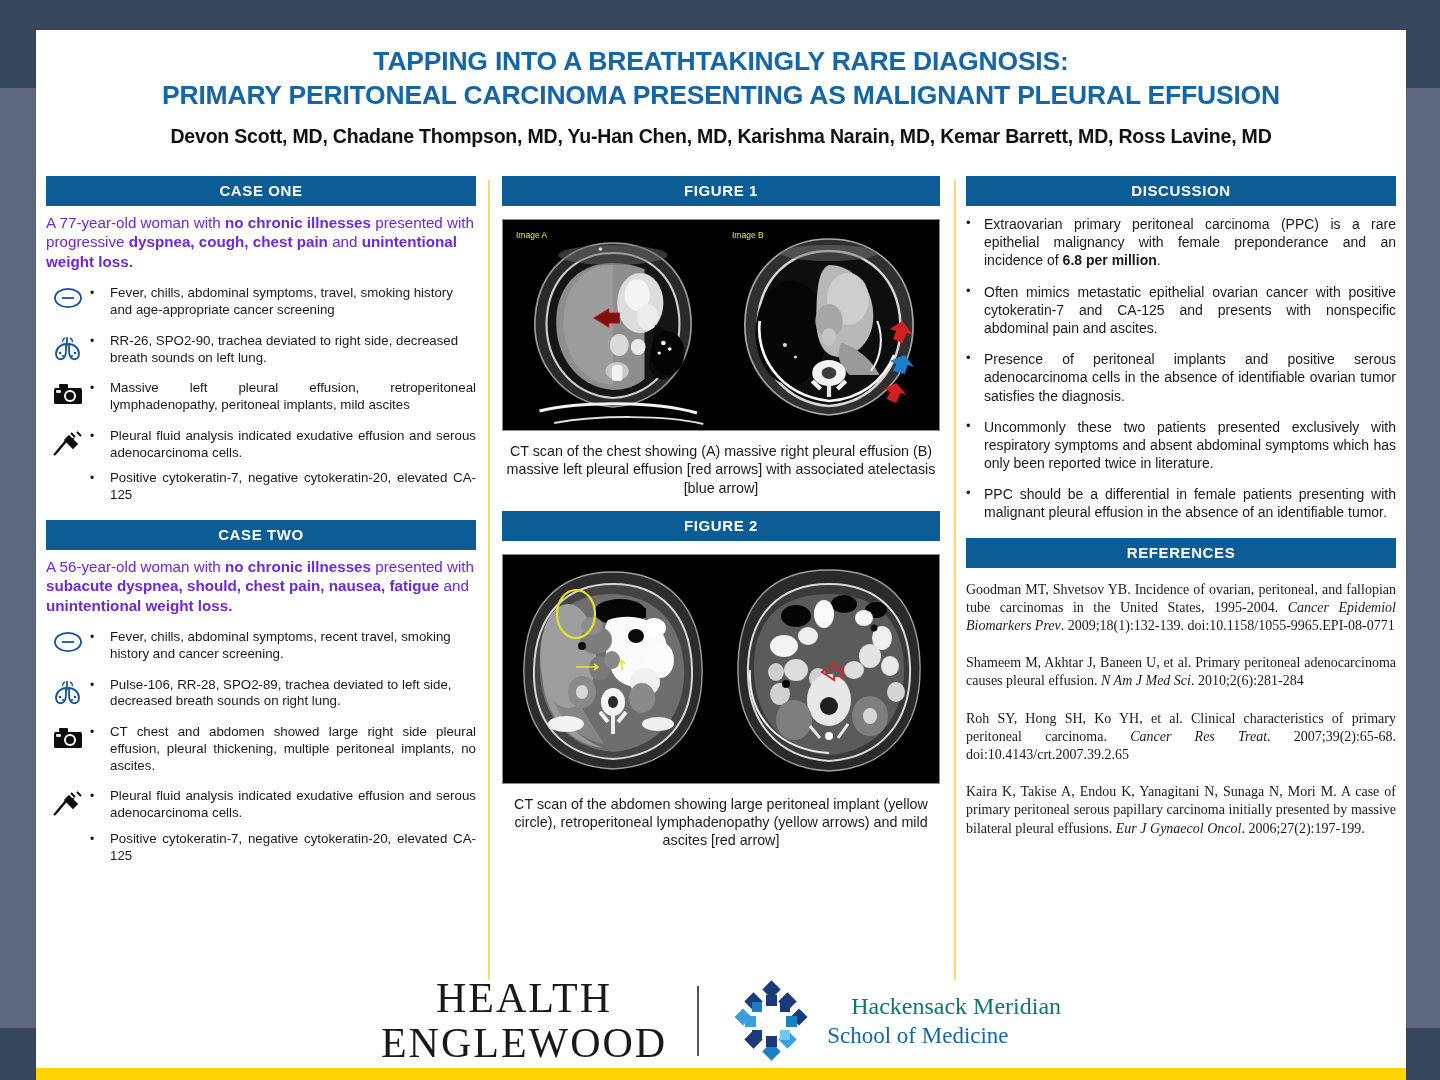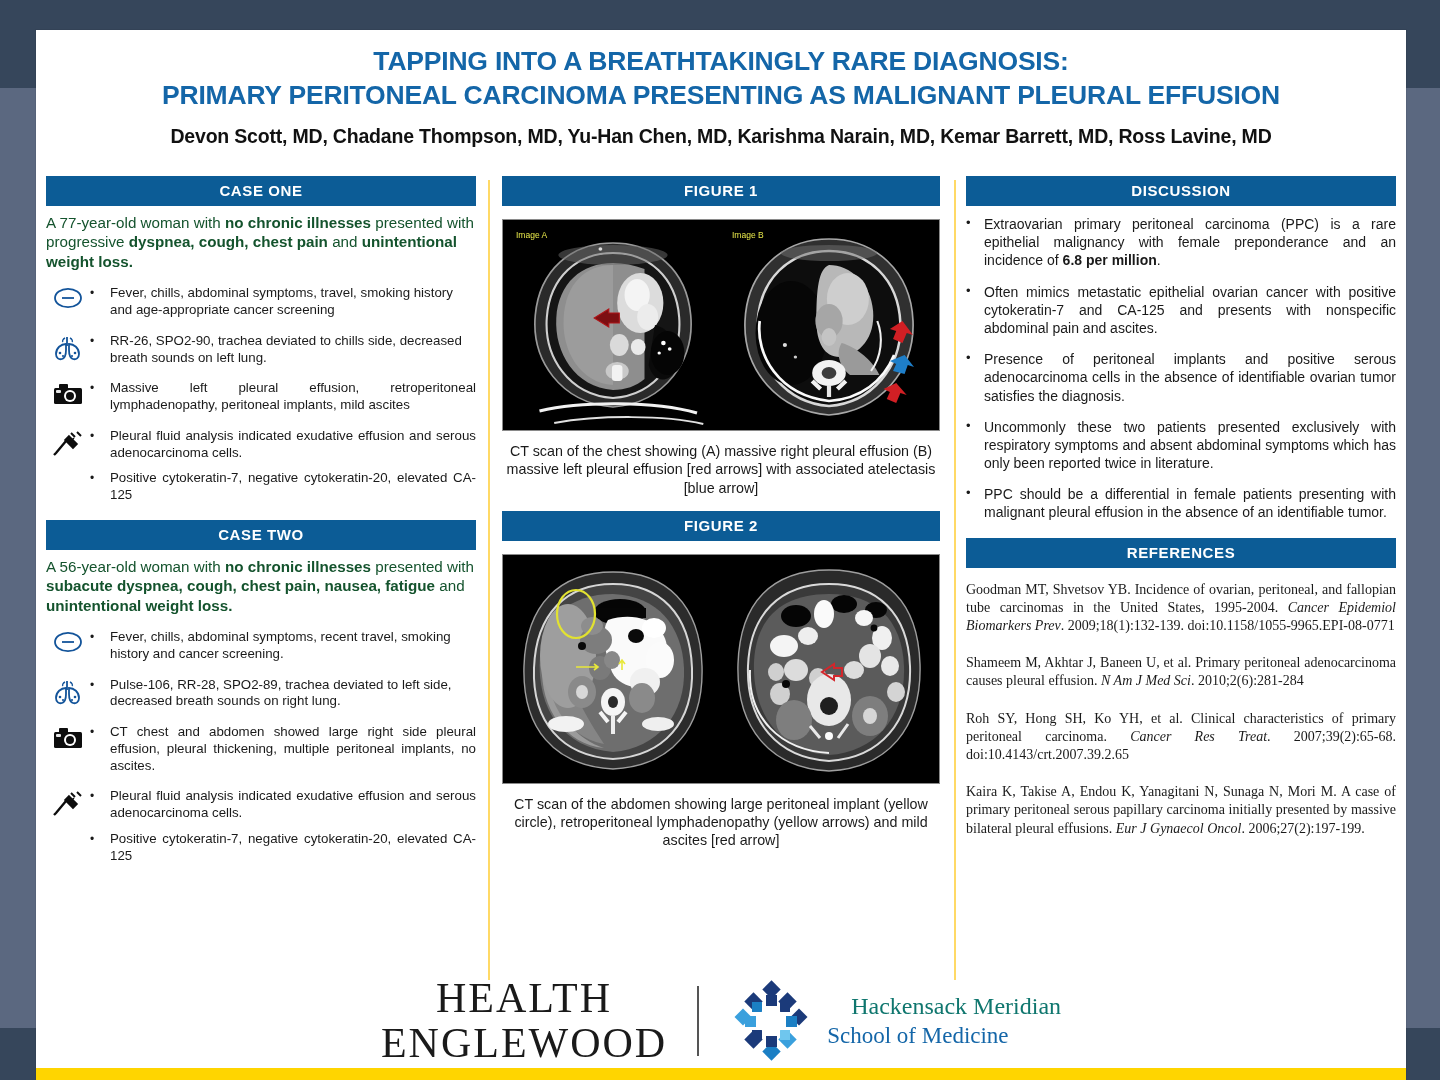--- a/index.html
+++ b/index.html
@@ -78,21 +78,21 @@
     font-weight: bold;
     font-size: 15px;
     letter-spacing: 0.6px;
     padding: 6px 0 7px 0;
   }
 
   
   .case-intro {
     font-size: 15.2px;
     line-height: 1.28;
-    color: #14532d;
+    color: #6d28d9;
     margin-top: 7px;
   }
   .case-intro b { font-weight: bold; }
 
   .finding-list { margin-top: 6px; }
   .finding {
     display: flex;
     align-items: flex-start;
     margin-top: 14px;
   }
@@ -246,21 +246,21 @@
                 <circle cx="10" cy="21" r="1.1" fill="#13549a"></circle>
                 <circle cx="22" cy="18" r="1.3" fill="#13549a"></circle>
                 <circle cx="19" cy="21" r="1.1" fill="#13549a"></circle>
                 <path d="M12 3 C10 4 9 6 10 7" stroke="#13549a" stroke-width="1.4" fill="none"></path>
                 <path d="M17 3 C19 4 20 6 19 7" stroke="#13549a" stroke-width="1.4" fill="none"></path>
               </svg>
             </div>
             <div class="finding-body">
               <div class="bullet-row">
                 <span class="bullet-dot">•</span>
-                <span class="bullet-text nojust">RR-26, SPO2-90, trachea deviated to chills side, decreased breath sounds on left lung.</span>
+                <span class="bullet-text nojust">RR-26, SPO2-90, trachea deviated to right side, decreased breath sounds on left lung.</span>
               </div>
             </div>
           </div>
           <div class="finding">
             <div class="finding-icon">
               <svg width="30" height="24" viewBox="0 0 30 24">
                 <rect x="1" y="6" width="28" height="16" rx="1.5" fill="#0d0d0d"></rect>
                 <rect x="6" y="2" width="9" height="5" rx="1" fill="#0d0d0d"></rect>
                 <circle cx="17" cy="14" r="6" fill="#fff"></circle>
                 <circle cx="17" cy="14" r="4" fill="#0d0d0d"></circle>
@@ -297,21 +297,21 @@
             <div class="bullet-row">
               <span class="bullet-dot">•</span>
               <span class="bullet-text">Positive cytokeratin-7, negative cytokeratin-20, elevated CA-125</span>
             </div>
           </div>
         </div>
 
       <div style="height:16px"></div>
 
       <div class="section-head">CASE TWO</div>
-      <div class="case-intro">A 56-year-old woman with <b>no chronic illnesses</b> presented with <b>subacute dyspnea, cough, chest pain, nausea, fatigue</b> and <b>unintentional weight loss.</b></div>
+      <div class="case-intro">A 56-year-old woman with <b>no chronic illnesses</b> presented with <b>subacute dyspnea, should, chest pain, nausea, fatigue</b> and <b>unintentional weight loss.</b></div>
       <div class="finding-list">
           <div class="finding">
             <div class="finding-icon">
               <svg width="30" height="22" viewBox="0 0 30 22">
                 <ellipse cx="15" cy="11" rx="13" ry="9.2" fill="none" stroke="#13549a" stroke-width="1.8"></ellipse>
                 <line x1="9" y1="11" x2="21" y2="11" stroke="#13549a" stroke-width="1.8"></line>
               </svg>
             </div>
             <div class="finding-body">
               <div class="bullet-row">

